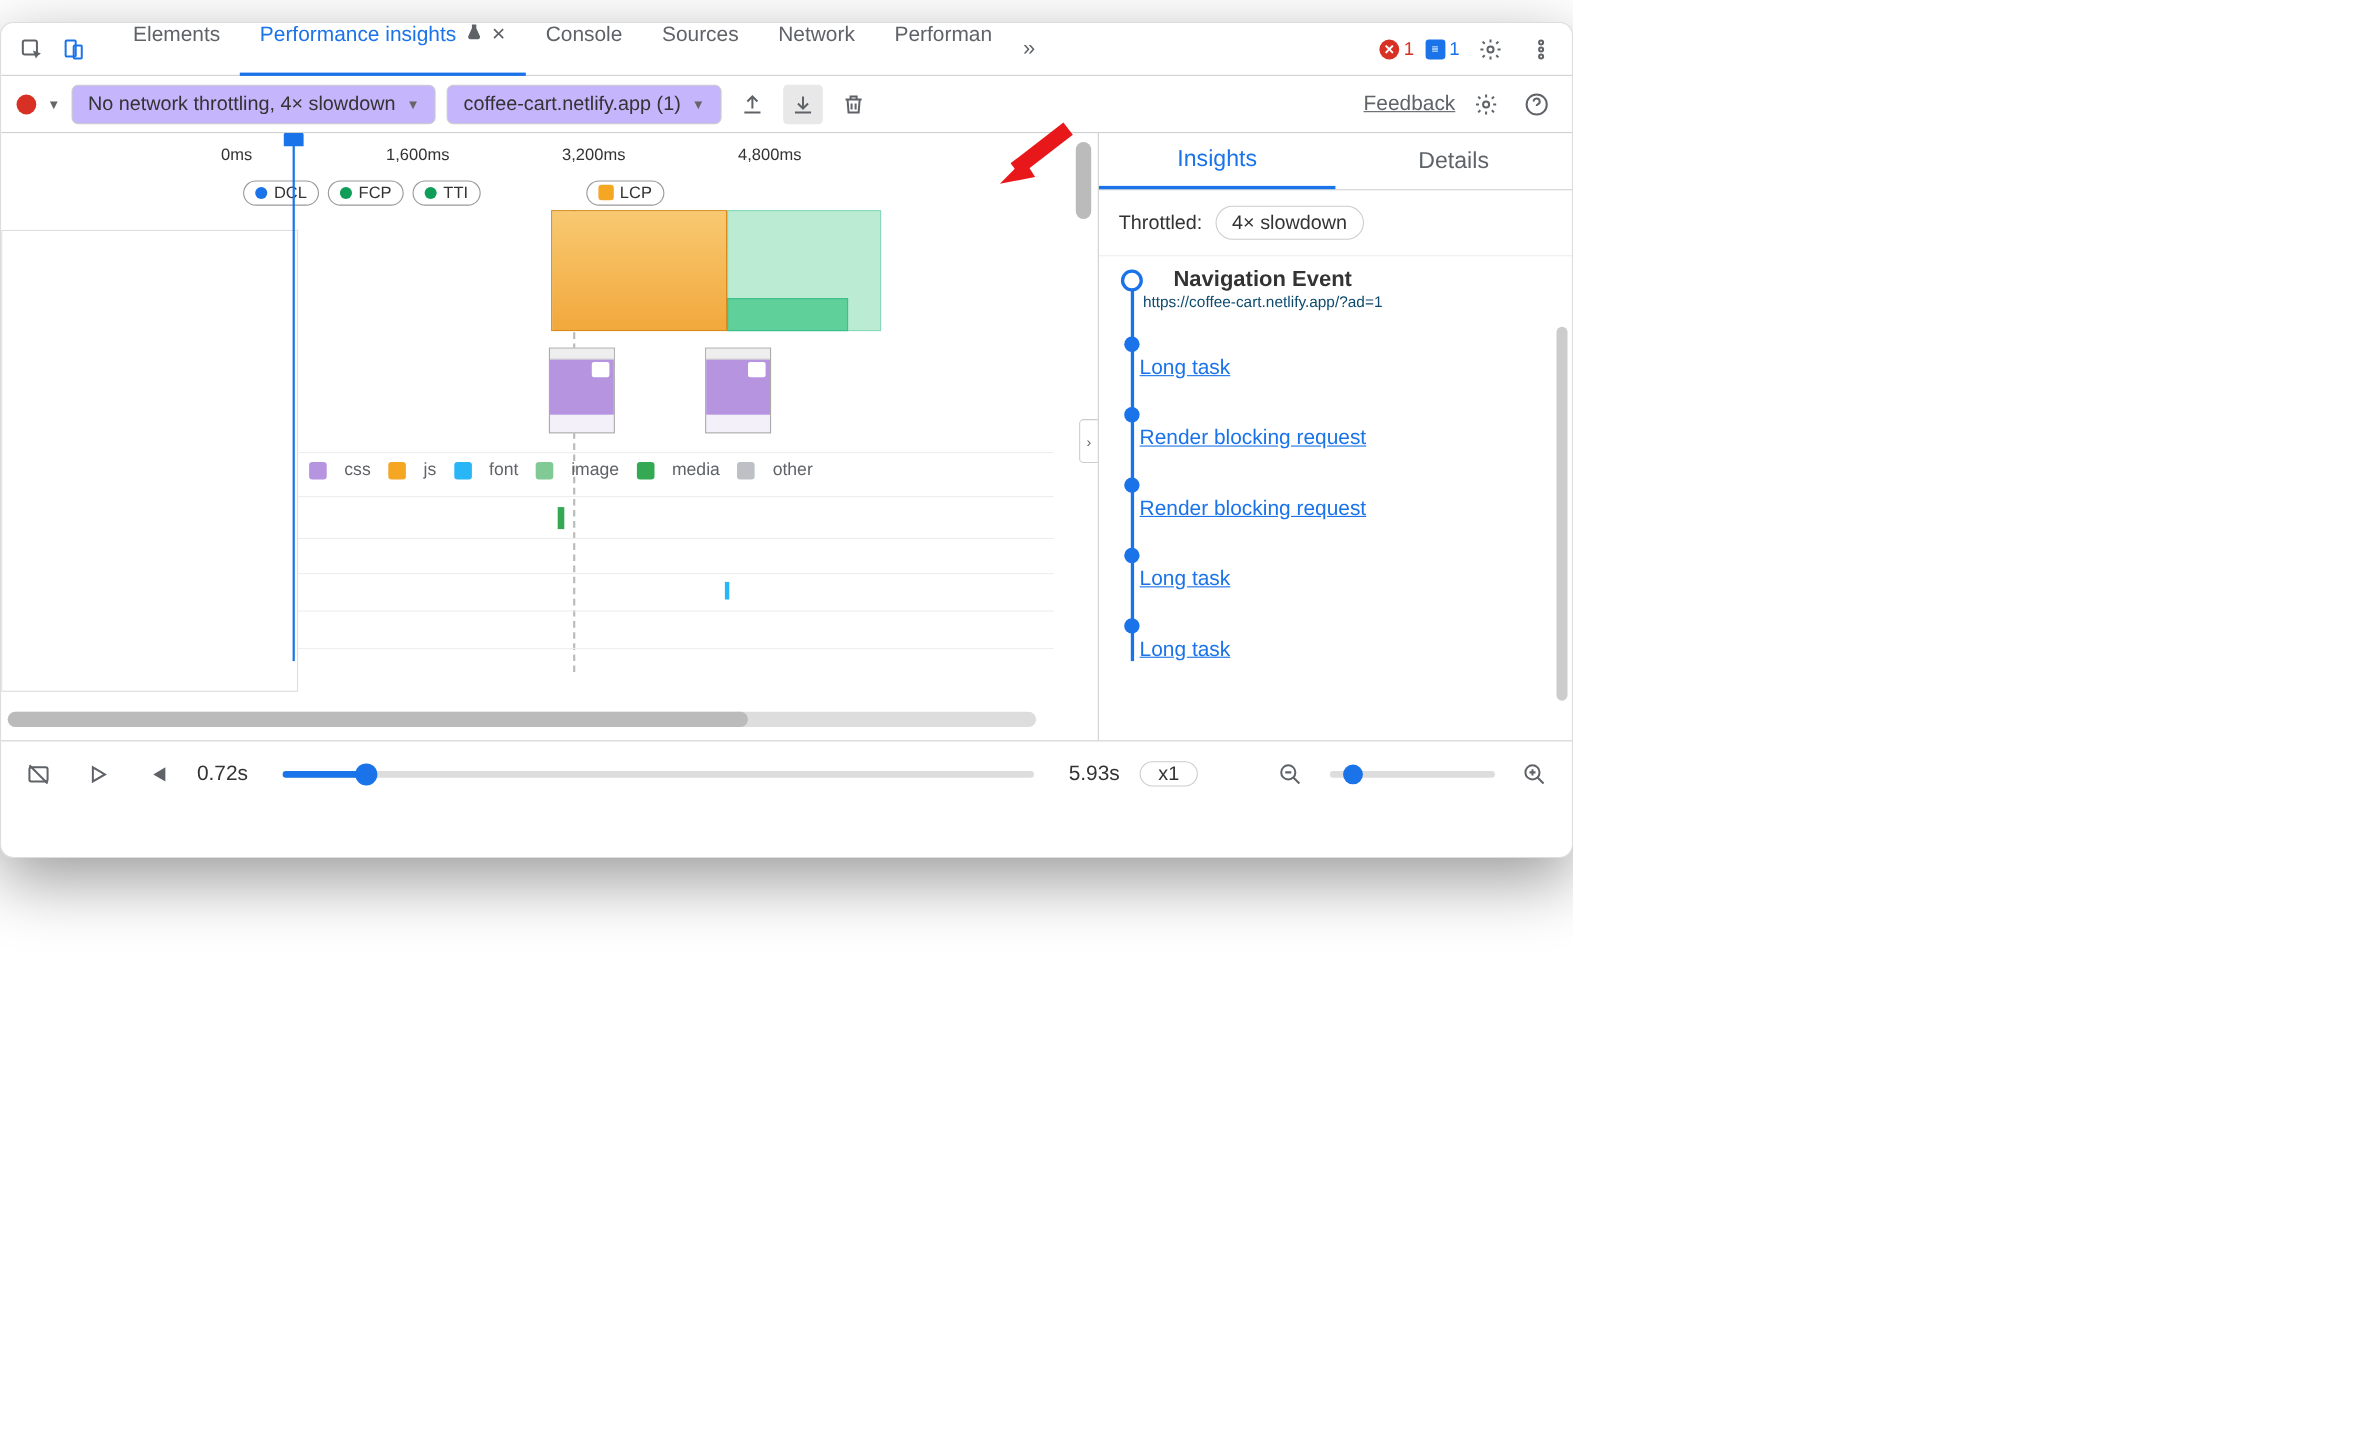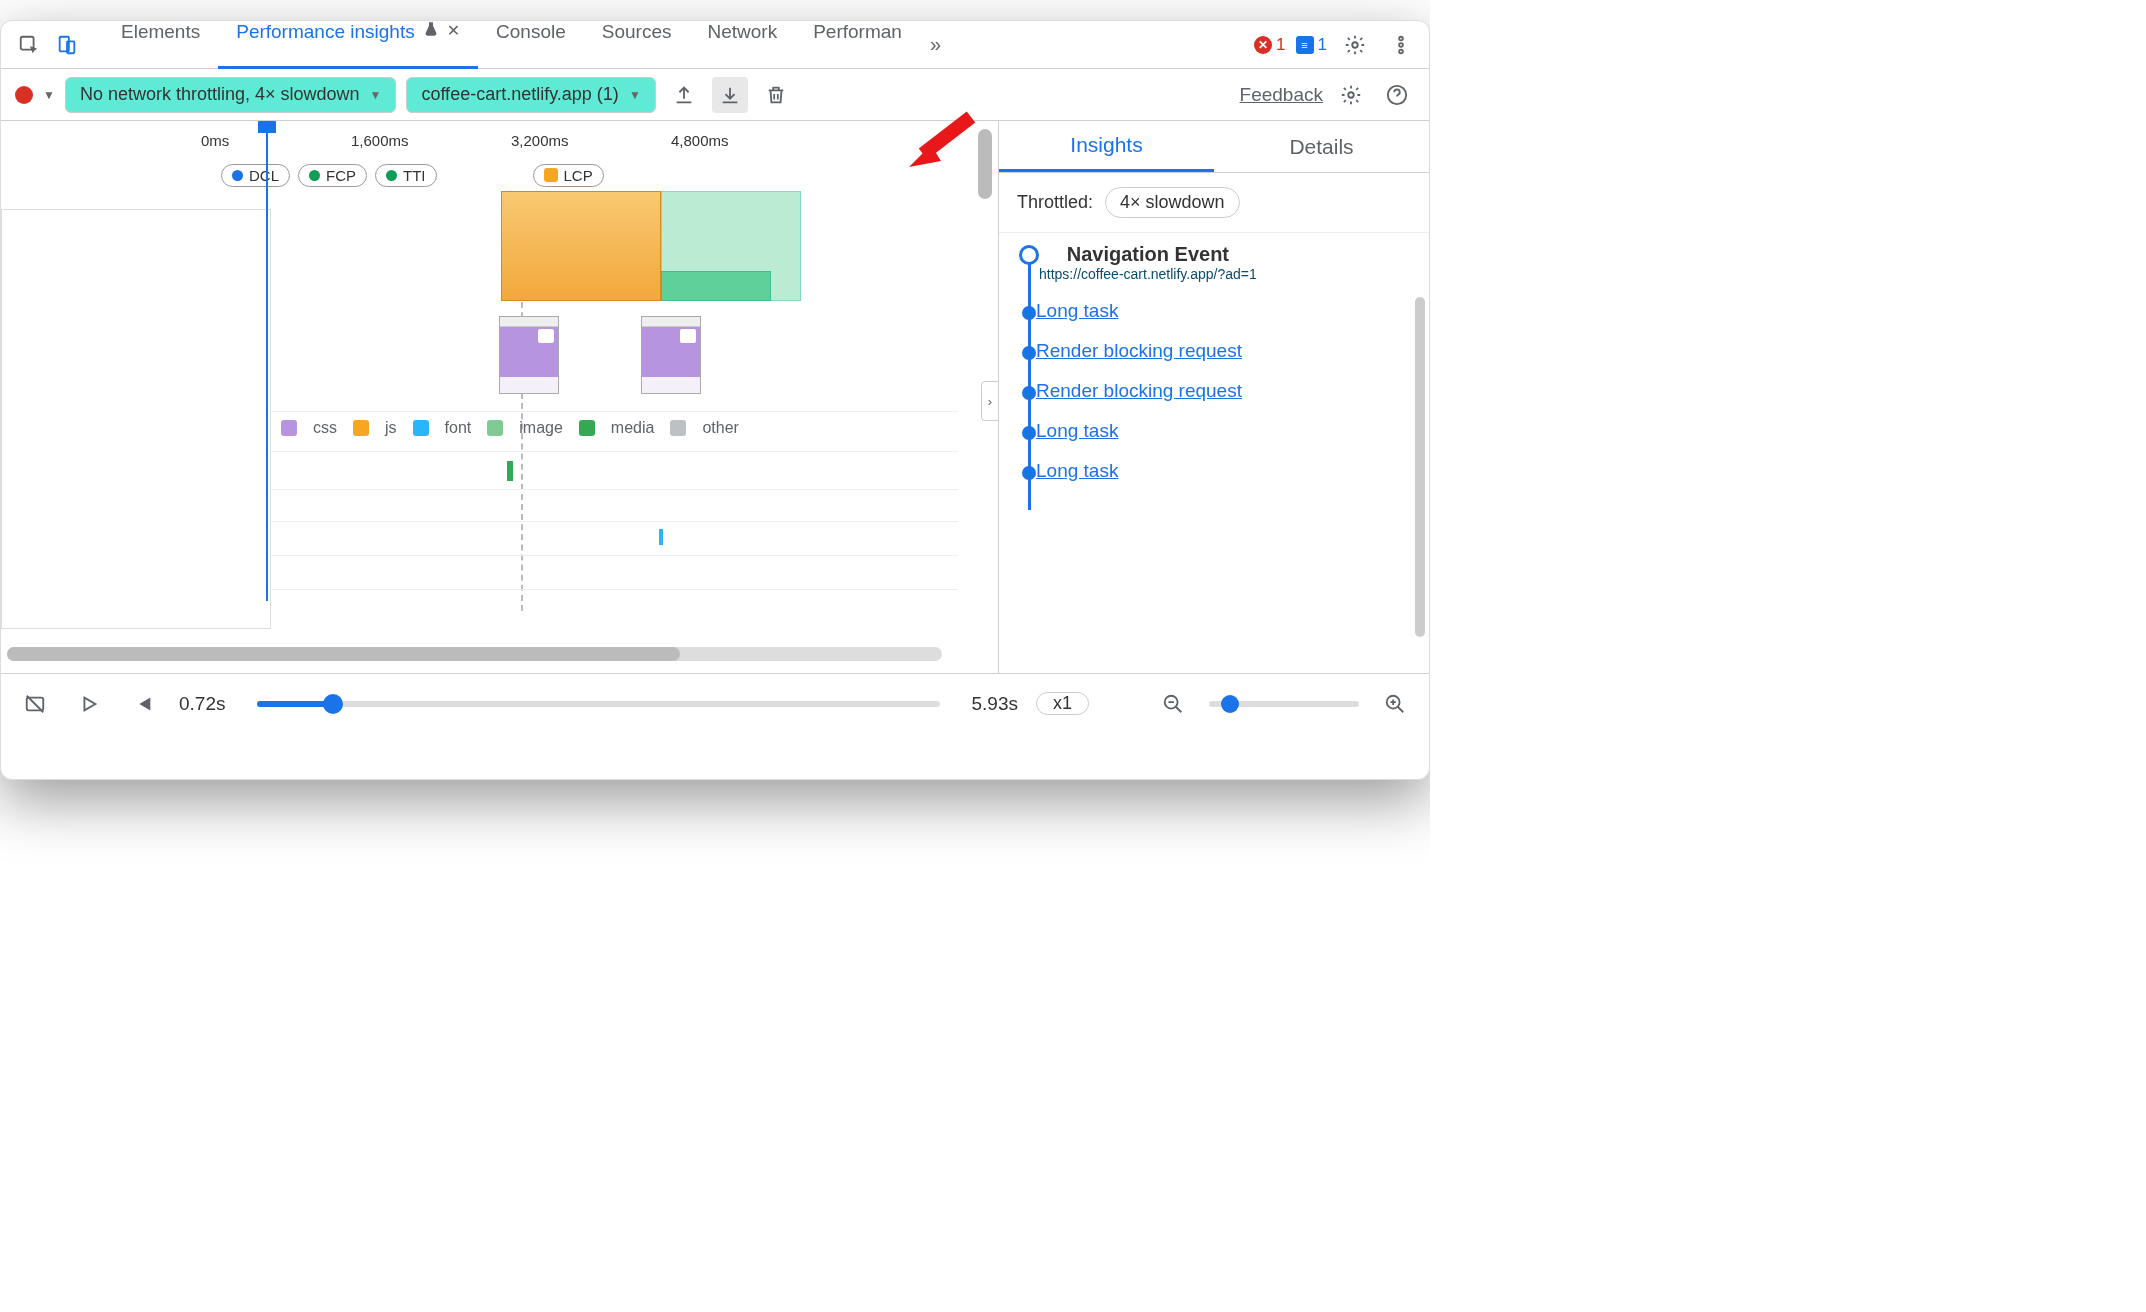--- a/index.html
+++ b/index.html
@@ -23,21 +23,21 @@
 .tab .close { font-size: 16px; color: #5f6368; }
 .tab-overflow { color: #5f6368; font-size: 20px; padding: 0 10px; }
 .badges { display: flex; gap: 10px; align-items: center; }
 .badge-err { display: flex; align-items: center; gap: 4px; color: #d93025; font-size: 17px; }
 .badge-err .circle { width: 18px; height: 18px; border-radius: 50%; background: #d93025; color: #fff; display: flex; align-items: center; justify-content: center; font-size: 12px; font-weight: bold; }
 .badge-info { display: flex; align-items: center; gap: 4px; color: #1a73e8; font-size: 17px; }
 .badge-info .sq { width: 18px; height: 18px; border-radius: 3px; background: #1a73e8; color: #fff; display: flex; align-items: center; justify-content: center; font-size: 11px; font-weight: bold; }
 
 .toolbar { height: 52px; display: flex; align-items: center; border-bottom: 1px solid #d0d0d0; padding: 0 14px; gap: 10px; }
 .record-dot { width: 18px; height: 18px; border-radius: 50%; background: #d93025; }
-.select-box { border: 1px solid #ccc; border-radius: 6px; height: 36px; display: flex; align-items: center; padding: 0 14px; gap: 10px; font-size: 18px; color: #333; background: #5eead4; }
+.select-box { border: 1px solid #ccc; border-radius: 6px; height: 36px; display: flex; align-items: center; padding: 0 14px; gap: 10px; font-size: 18px; color: #333; background: #c4b5fd; }
 .select-box .caret { color: #666; font-size: 12px; }
 .tb-icon { width: 36px; height: 36px; display: flex; align-items: center; justify-content: center; color: #5f6368; font-size: 20px; border-radius: 4px; }
 .tb-icon.hl { background: #e8e8e8; }
 .feedback { color: #5f6368; text-decoration: underline; margin-left: auto; font-size: 19px; }
 
 .main { display: flex; height: 552px; position: relative; }
 .timeline { flex: 1; position: relative; overflow: hidden; border-right: 1px solid #d0d0d0; }
 .sidepanel { width: 430px; display: flex; flex-direction: column; text-align: center; }
 
 .time-ruler { height: 38px; display: flex; align-items: center; padding-left: 200px; font-size: 15px; color: #333; position: relative; }
@@ -86,21 +86,21 @@
 .throttle-row { padding: 14px 18px; display: flex; align-items: center; gap: 12px; font-size: 18px; border-bottom: 1px solid #eee; }
 .throttle-row .pill { border: 1px solid #ccc; border-radius: 18px; padding: 4px 14px; }
 
 .insights-list { padding: 10px 20px; overflow: hidden; position: relative; }
 .insight-item { display: flex; gap: 0; margin-bottom: 18px; align-items: flex-start; }
 .node { width: 20px; height: 20px; border-radius: 50%; border: 3px solid #1a73e8; background: #fff; flex-shrink: 0; margin-top: 2px; position: relative; z-index: 2; }
 .node.filled { background: #1a73e8; width: 14px; height: 14px; border: none; margin-left: 3px; margin-top: 6px; }
 .vline { position: absolute; left: 29px; top: 28px; width: 3px; height: 340px; background: #1a73e8; z-index: 1; }
 .insight-title { font-weight: 700; font-size: 20px; }
 .insight-url { color: #0c4a6e; font-size: 14px; }
-.insight-link { color: #1a73e8; text-decoration: underline; font-size: 19px; }
+.insight-link { color: #1a73e8; text-decoration: underline; font-size: 19px; margin-top: 24px; }
 .dcl-pill { display: inline-flex; align-items: center; gap: 8px; border: 1px solid #ccc; border-radius: 18px; padding: 4px 12px; color: #5f6368; }
 .dcl-pill .ring { width: 14px; height: 14px; border-radius: 50%; border: 2px solid #999; }
 
 .playbar { height: 60px; border-top: 1px solid #d0d0d0; display: flex; align-items: center; padding: 0 16px; gap: 18px; }
 .slider { flex: 1; height: 6px; background: #ddd; border-radius: 3px; position: relative; margin: 0 14px; }
 .slider .filled { position:absolute; left:0; width:11%; height:100%; background:#1a73e8; border-radius:3px; }
 .slider .knob { position:absolute; left:11%; top:-7px; width:20px; height:20px; border-radius:50%; background:#1a73e8; transform:translateX(-50%); }
 .speed-pill { border: 1px solid #ccc; border-radius: 18px; padding: 0 16px; font-size: 18px; }
 .zoom-slider { width: 150px; height: 6px; background: #ddd; border-radius:3px; position:relative; }
 .zoom-slider .zknob { position:absolute; left:8%; top:-6px; width:18px; height:18px; border-radius:50%; background:#1a73e8; }

